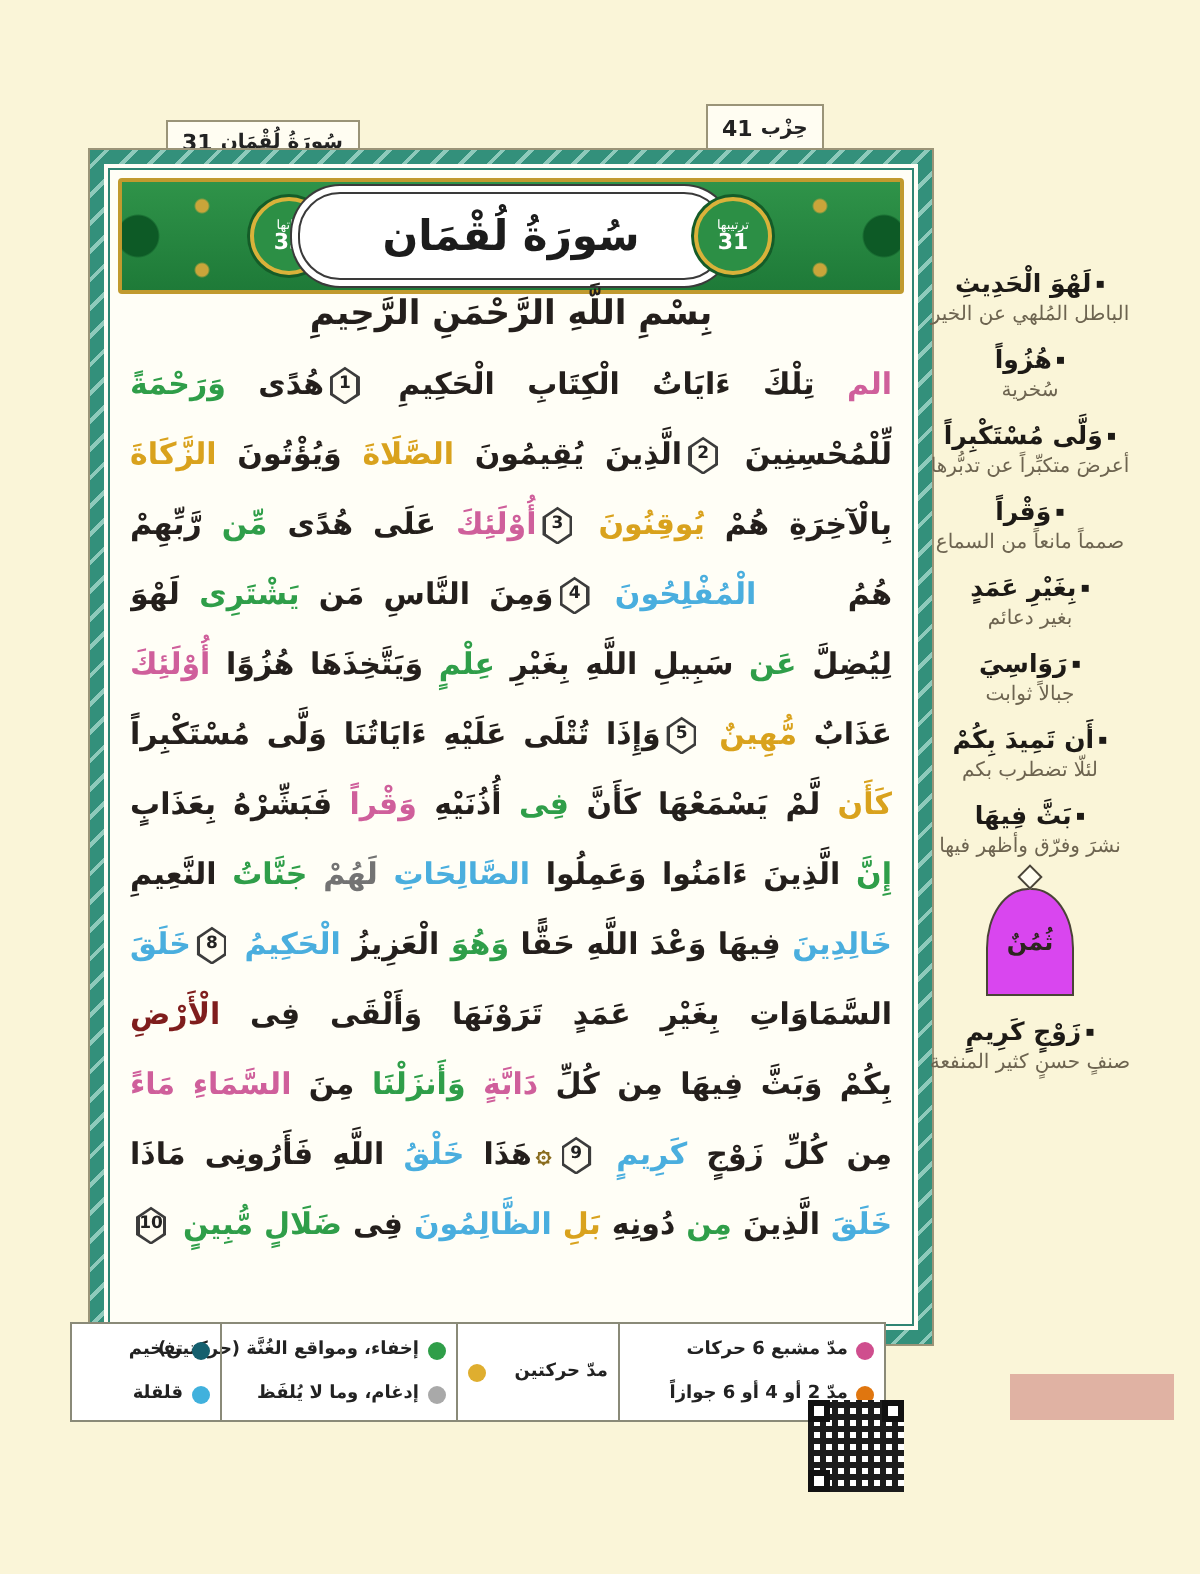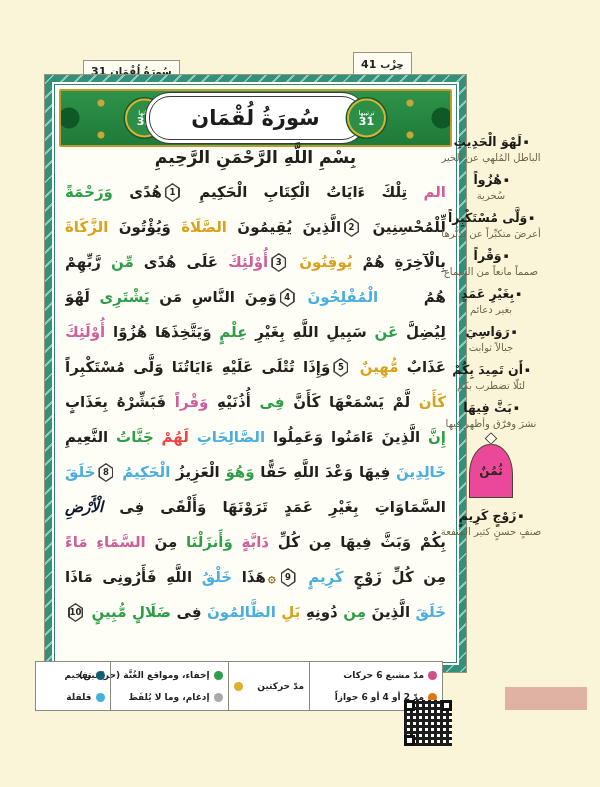--- a/index.html
+++ b/index.html
@@ -51,28 +51,28 @@
   .line{height:35px;line-height:35px;overflow:hidden;font-size:15px;font-weight:bold;color:#241f1c;
         text-align:justify;text-align-last:justify;direction:rtl;}
   .vmark{display:inline-flex;width:15px;height:19px;background:#3c3c3c;vertical-align:middle;margin:0 3px;
          clip-path:polygon(50% 0,100% 26%,100% 74%,50% 100%,0 74%,0 26%);align-items:center;justify-content:center;}
   .vmark-in{width:12px;height:16px;background:#fffdf2;clip-path:polygon(50% 0,100% 26%,100% 74%,50% 100%,0 74%,0 26%);
             display:flex;align-items:center;justify-content:center;font-size:8.5px;font-weight:bold;color:#222;
             font-family:"DejaVu Sans",sans-serif;}
   .star{font-size:13px;color:#8a6d1f;vertical-align:middle;margin:0 2px;}
 
   
-  .margin-col{position:absolute;left:436px;top:134px;width:110px;text-align:center;direction:rtl;color:#1d1a16;}
+  .margin-col{position:absolute;left:460px;top:134px;width:110px;text-align:center;direction:rtl;color:#1d1a16;}
   .gloss{margin-bottom:8px;}
   .gloss .gword{font-size:12.5px;font-weight:bold;line-height:16px;}
   .gloss .gbullet{font-size:7px;vertical-align:2px;margin-left:2px;color:#1d1a16;}
   .gloss .gmean{font-size:10px;line-height:13px;color:#6d6450;margin-top:1px;}
   .thumn{position:relative;width:42px;height:52px;margin:14px auto 10px;border:1.5px solid #4a4437;
          border-radius:21px 21px 0 0 / 30px 30px 0 0;display:flex;align-items:center;justify-content:center;
-         background:#ec4899;}
+         background:#d946ef;}
   .thumn::before{content:"";position:absolute;top:-11px;left:50%;width:7px;height:7px;border:1.5px solid #4a4437;
                  transform:translateX(-50%) rotate(45deg);background:#fffdf0;}
   .thumn .tlabel{font-size:12px;font-weight:bold;color:#2b261d;}
 
   
   .legend{position:absolute;left:35px;top:661px;width:408px;height:50px;background:#fff;border:1px solid #8a8a78;
           display:flex;direction:rtl;box-sizing:border-box;}
   .lcell{display:flex;flex-direction:column;justify-content:space-around;padding:2px 5px;box-sizing:border-box;}
   .lcell + .lcell{border-left:0;border-right:1px solid #8a8a78;}
   .lrow{display:flex;align-items:center;gap:4px;direction:rtl;white-space:nowrap;}
@@ -131,25 +131,25 @@
               <span class="vmark-in">3</span>
             </span><span style="color: rgb(207, 95, 155);">أُوْلَئِكَ </span><span style="color: rgb(36, 31, 28);">عَلَى هُدًى </span><span style="color: rgb(47, 158, 73);">مِّن </span><span style="color: rgb(36, 31, 28);">رَّبِّهِمْ </span></div>
           <div class="line"><span style="color: rgb(36, 31, 28); padding-left: 36px;">هُمُ </span><span style="color: rgb(74, 174, 222);">الْمُفْلِحُونَ </span><span class="vmark">
               <span class="vmark-in">4</span>
             </span><span style="color: rgb(36, 31, 28);">وَمِنَ النَّاسِ مَن </span><span style="color: rgb(47, 158, 73);">يَشْتَرِى </span><span style="color: rgb(36, 31, 28);">لَهْوَ الْحَدِيثِ</span></div>
           <div class="line"><span style="color: rgb(36, 31, 28);">لِيُضِلَّ </span><span style="color: rgb(47, 158, 73);">عَن </span><span style="color: rgb(36, 31, 28);">سَبِيلِ اللَّهِ بِغَيْرِ </span><span style="color: rgb(47, 158, 73);">عِلْمٍ </span><span style="color: rgb(36, 31, 28); margin-top: 16px;">وَيَتَّخِذَهَا هُزُوًا </span><span style="color: rgb(207, 95, 155);">أُوْلَئِكَ </span></div>
           <div class="line"><span style="color: rgb(36, 31, 28);">عَذَابٌ </span><span style="color: rgb(217, 162, 29);">مُّهِينٌ </span><span class="vmark">
               <span class="vmark-in">5</span>
             </span><span style="color: rgb(36, 31, 28);">وَإِذَا تُتْلَى عَلَيْهِ ءَايَاتُنَا وَلَّى مُسْتَكْبِراً</span></div>
           <div class="line"><span style="color: rgb(217, 162, 29);">كَأَن </span><span style="color: rgb(36, 31, 28);">لَّمْ يَسْمَعْهَا كَأَنَّ </span><span style="color: rgb(47, 158, 73);">فِى </span><span style="color: rgb(36, 31, 28);">أُذُنَيْهِ </span><span style="color: rgb(207, 95, 155);">وَقْراً </span><span style="color: rgb(36, 31, 28);">فَبَشِّرْهُ بِعَذَابٍ </span></div>
-          <div class="line"><span style="color: rgb(47, 158, 73);">إِنَّ </span><span style="color: rgb(36, 31, 28);">الَّذِينَ ءَامَنُوا وَعَمِلُوا </span><span style="color: rgb(74, 174, 222);">الصَّالِحَاتِ </span><span style="color: #ef4444;">لَهُمْ </span><span style="color: rgb(47, 158, 73);">جَنَّاتُ </span><span style="color: rgb(36, 31, 28);">النَّعِيمِ </span></div>
+          <div class="line"><span style="color: rgb(47, 158, 73);">إِنَّ </span><span style="color: rgb(36, 31, 28);">الَّذِينَ ءَامَنُوا وَعَمِلُوا </span><span style="color: rgb(74, 174, 222);">الصَّالِحَاتِ </span><span style="color: #737373;">لَهُمْ </span><span style="color: rgb(47, 158, 73);">جَنَّاتُ </span><span style="color: rgb(36, 31, 28);">النَّعِيمِ </span></div>
           <div class="line"><span style="color: rgb(74, 174, 222);">خَالِدِينَ </span><span style="color: rgb(36, 31, 28);">فِيهَا وَعْدَ اللَّهِ حَقًّا </span><span style="color: rgb(47, 158, 73);">وَهُوَ </span><span style="color: rgb(36, 31, 28);">الْعَزِيزُ </span><span style="color: rgb(74, 174, 222);">الْحَكِيمُ </span><span class="vmark">
               <span class="vmark-in">8</span>
             </span><span style="color: rgb(74, 174, 222);">خَلَقَ</span></div>
-          <div class="line"><span style="color: rgb(36, 31, 28);">السَّمَاوَاتِ بِغَيْرِ عَمَدٍ تَرَوْنَهَا وَأَلْقَى فِى </span><span style="color: #0f172a; font-style: italic;">الْأَرْضِ </span></div>
+          <div class="line"><span style="color: rgb(36, 31, 28);">السَّمَاوَاتِ بِغَيْرِ عَمَدٍ تَرَوْنَهَا وَأَلْقَى فِى </span><span style="color: #7f1d1d;">الْأَرْضِ </span></div>
           <div class="line"><span style="color: rgb(36, 31, 28);">بِكُمْ وَبَثَّ فِيهَا مِن كُلِّ </span><span style="color: rgb(207, 95, 155);">دَابَّةٍ </span><span style="color: rgb(47, 158, 73);">وَأَنزَلْنَا </span><span style="color: rgb(36, 31, 28);">مِنَ </span><span style="color: rgb(207, 95, 155);">السَّمَاءِ </span><span style="color: rgb(207, 95, 155);">مَاءً </span></div>
           <div class="line"><span style="color: rgb(36, 31, 28);">مِن كُلِّ زَوْجٍ </span><span style="color: rgb(74, 174, 222);">كَرِيمٍ </span><span class="vmark">
               <span class="vmark-in">9</span>
             </span><span class="star">۞</span><span style="color: rgb(36, 31, 28);">هَذَا </span><span style="color: rgb(74, 174, 222);">خَلْقُ </span><span style="color: rgb(36, 31, 28);">اللَّهِ فَأَرُونِى مَاذَا</span></div>
           <div class="line"><span style="color: rgb(74, 174, 222);">خَلَقَ </span><span style="color: rgb(36, 31, 28);">الَّذِينَ </span><span style="color: rgb(47, 158, 73);">مِن </span><span style="color: rgb(36, 31, 28);">دُونِهِ </span><span style="color: rgb(217, 162, 29);">بَلِ </span><span style="color: rgb(74, 174, 222);">الظَّالِمُونَ </span><span style="color: rgb(36, 31, 28);">فِى </span><span style="color: rgb(47, 158, 73);">ضَلَالٍ </span><span style="color: rgb(47, 158, 73);">مُّبِينٍ </span><span class="vmark">
               <span class="vmark-in">10</span>
             </span></div>
         </div>
     </div>
   </div>

